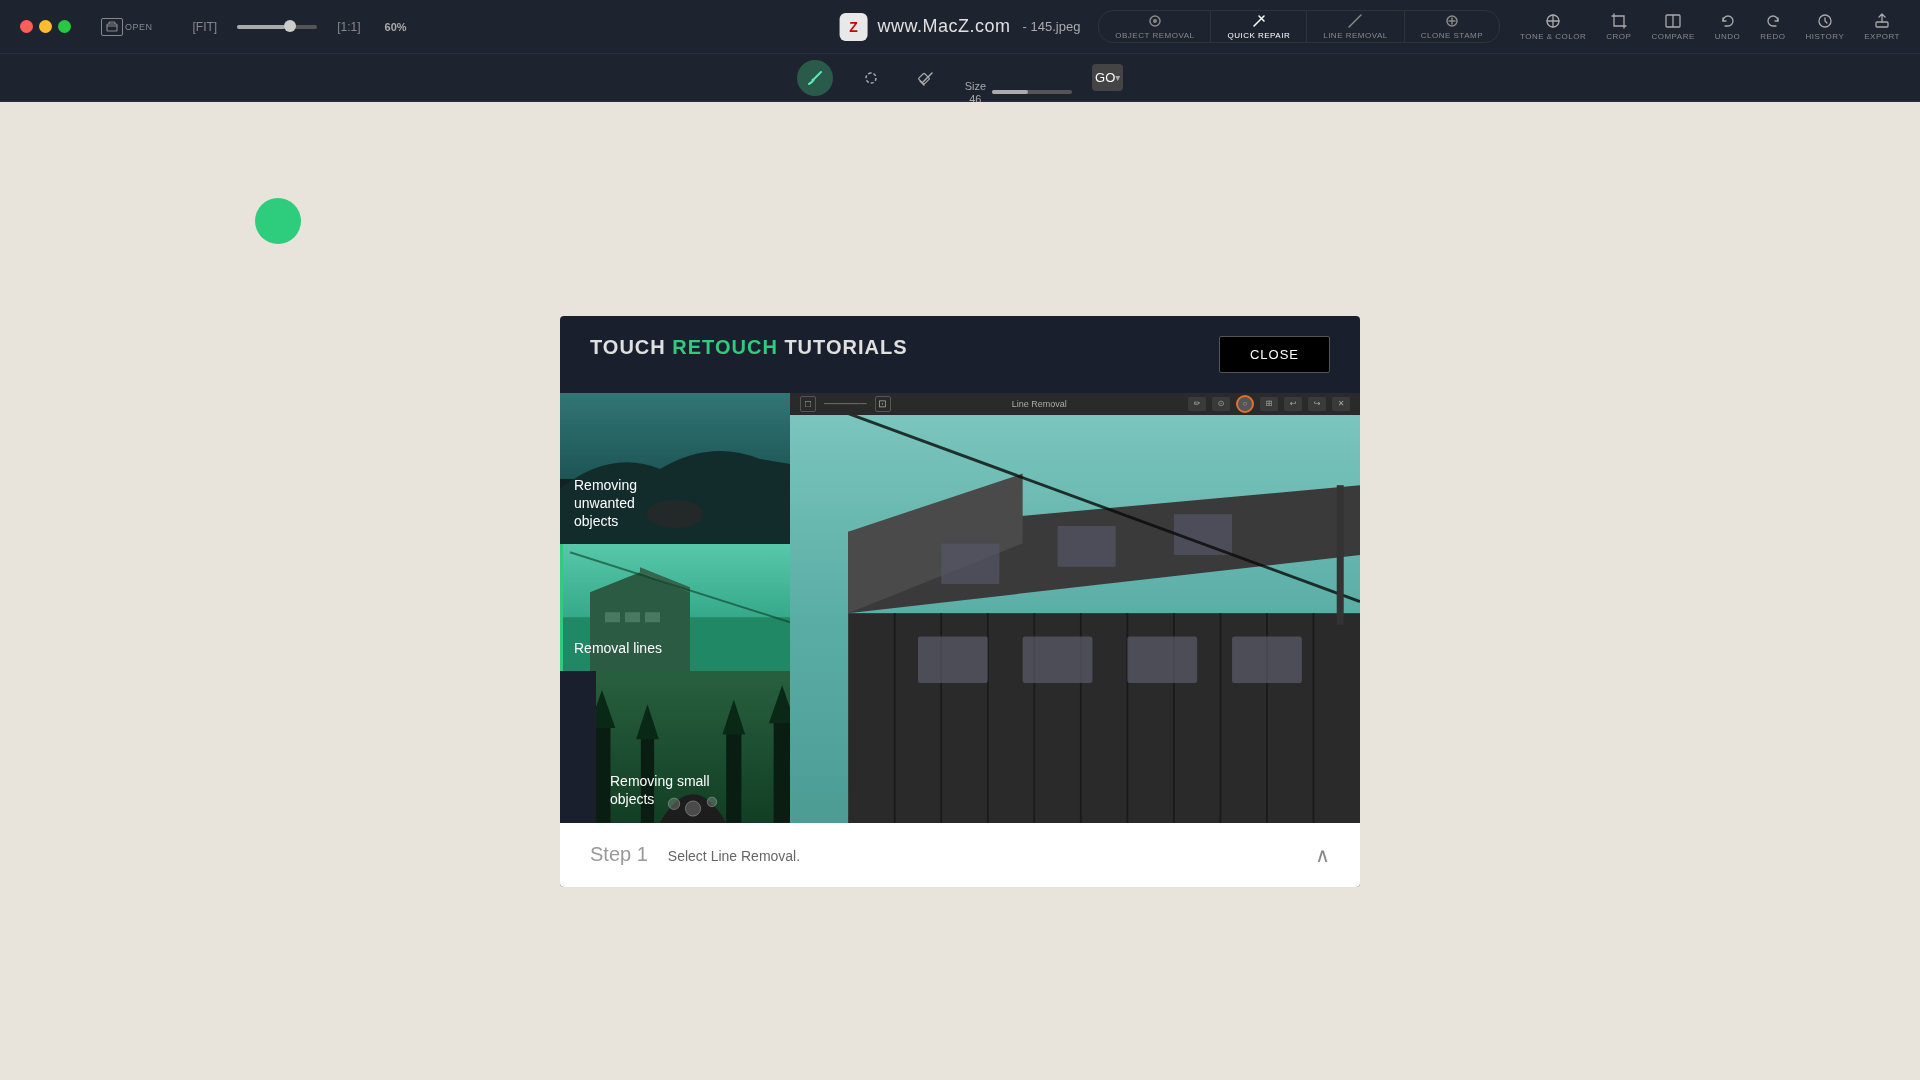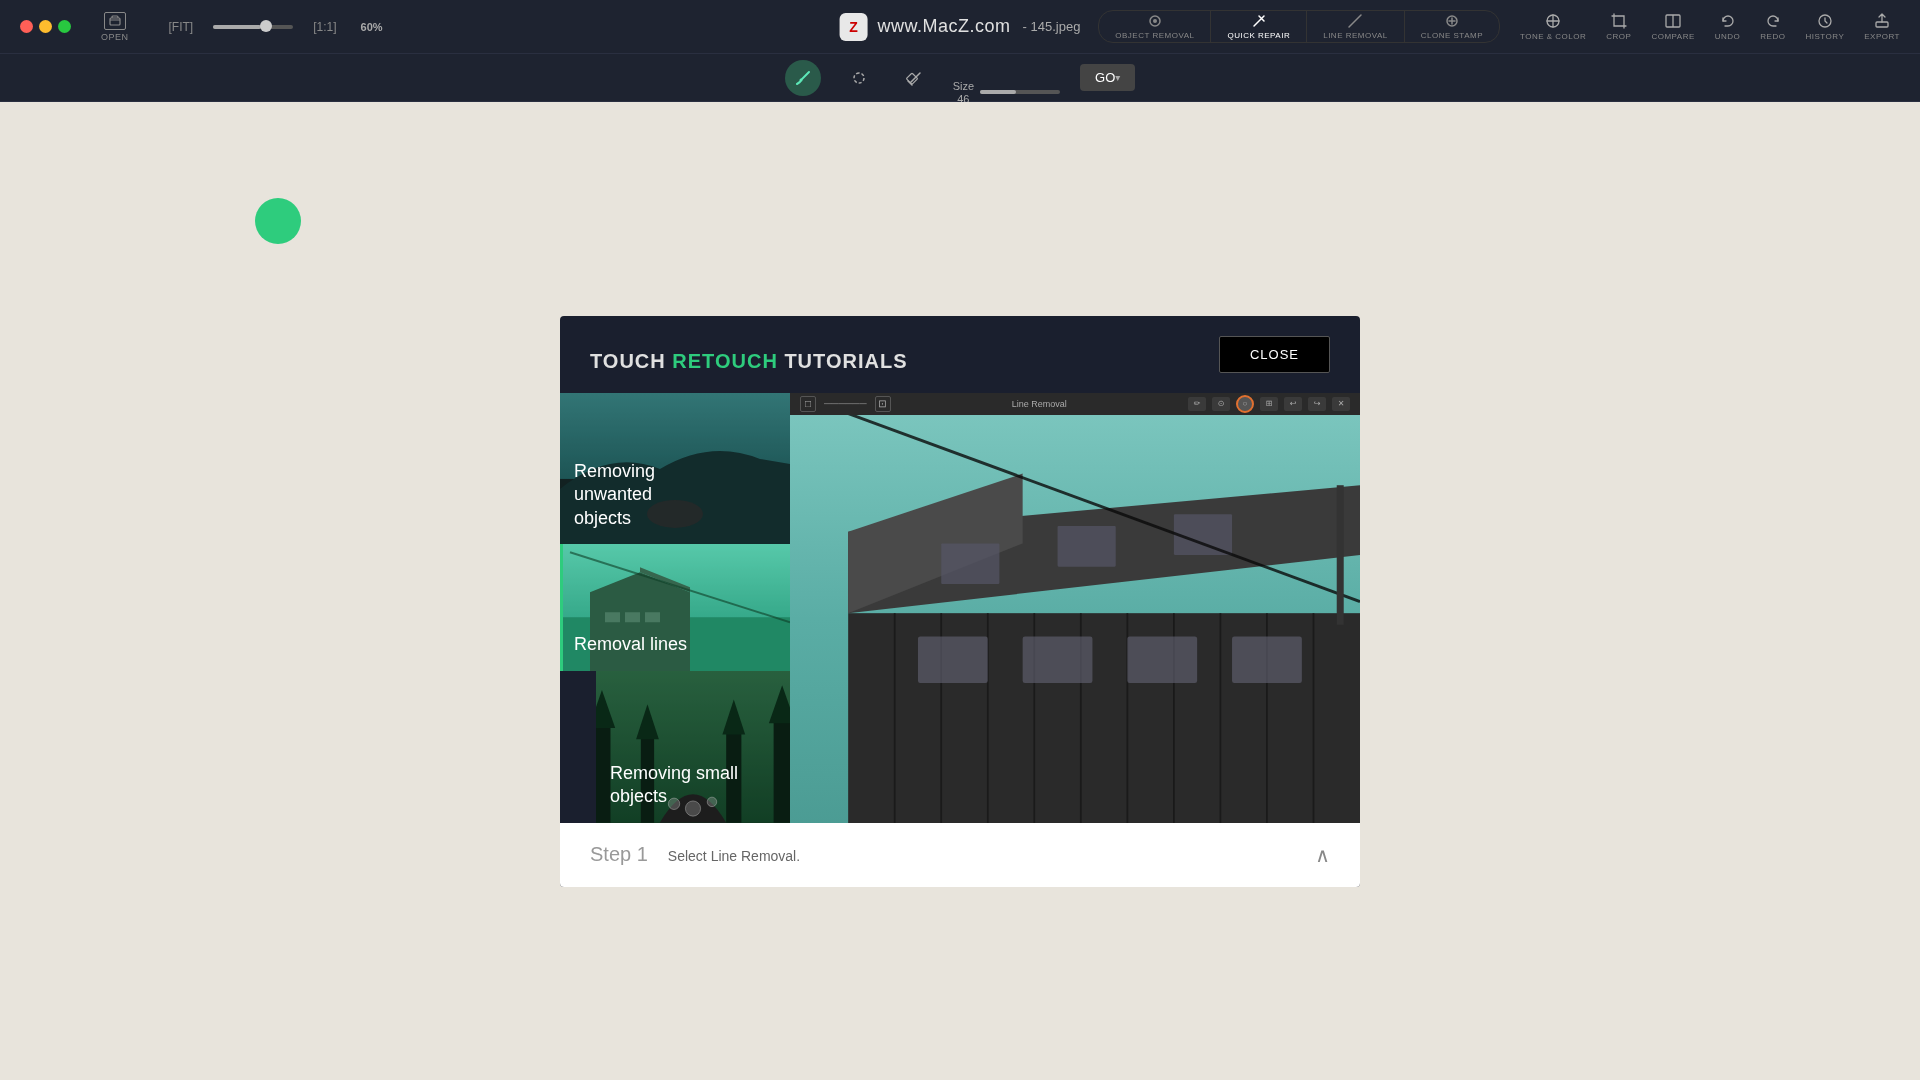--- a/index.html
+++ b/index.html
@@ -33,21 +33,21 @@
       gap: 6px;
       align-items: center;
     }
     .tl { width: 13px; height: 13px; border-radius: 50%; }
     .tl-red { background: #ff5f57; }
     .tl-yellow { background: #febc2e; }
     .tl-green { background: #28c840; }
 
     #open-btn {
       display: flex;
-      flex-direction: column;
+      flex-direction: row;
       align-items: center;
       gap: 2px;
       margin-left: 20px;
       cursor: pointer;
     }
     .open-icon {
       width: 22px;
       height: 18px;
       border: 1.5px solid #888;
       border-radius: 2px;
@@ -192,21 +192,21 @@
     .size-slider-fill {
       height: 100%;
       width: 45%;
       background: #aaa;
       border-radius: 2px;
     }
     .go-btn {
       background: #444;
       color: #fff;
       border: none;
-      padding: 6px 15px;
+      padding: 6px 3px;
       border-radius: 4px;
       font-size: 13px;
       cursor: pointer;
       display: flex;
       align-items: center;
     }
     .go-btn .chevron { font-size: 10px; color: #aaa; }
 
     
     #main {
@@ -237,21 +237,21 @@
       border-radius: 4px;
       overflow: hidden;
       position: relative;
       margin-top: 20px;
     }
 
     
     #tutorial-header {
       padding: 20px 30px;
       display: flex;
-      align-items: flex-end;
+      align-items: flex-start;
       justify-content: space-between;
     }
     .tutorial-title {
       font-size: 20px;
       font-weight: 600;
       letter-spacing: 1px;
       color: #e0e0e0;
     }
     .tutorial-title span.highlight { color: #2ecc7d; }
     #close-btn {
@@ -291,21 +291,21 @@
     }
     .tutorial-item.active .tutorial-item-overlay {
       background: rgba(46, 204, 125, 0.3);
       border-left: 3px solid #2ecc7d;
     }
     .tutorial-item-label {
       position: absolute;
       bottom: 14px;
       left: 14px;
       color: #fff;
-      font-size: 18px;
+      font-size: 14px;
       font-weight: 500;
       line-height: 1.3;
       z-index: 2;
     }
     
     .item-bg-1 {
       position: absolute;
       inset: 0;
       background: linear-gradient(135deg, #2a6b6b 0%, #1a4545 100%);
     }

